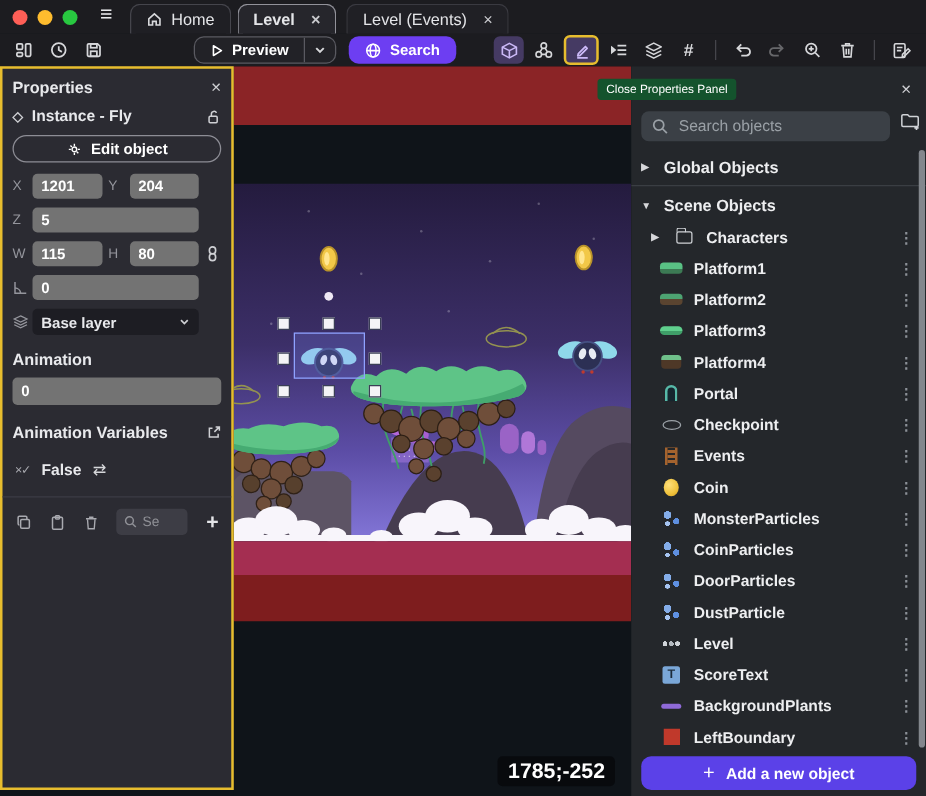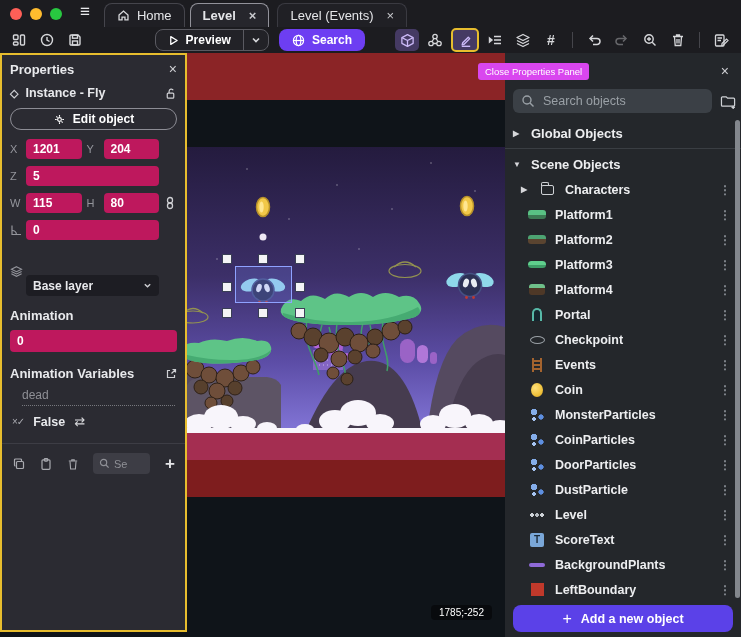--- a/index.html
+++ b/index.html
@@ -37,51 +37,51 @@
   .props { position:absolute; left:0; top:53px; width:187px; height:579px; background:#2b2b32; border:2px solid #e7bd2e; padding:6px 8px 0 8px; color:#e8e9ec; z-index:20;}
   .p-head { display:flex; align-items:center; justify-content:space-between; }
   .p-title { font-size:13px; font-weight:bold; }
   .p-close { color:#cfd0d4; font-size:14px; cursor:pointer; }
   .p-inst { display:flex; align-items:center; gap:7px; margin:9px 0 8px 0; font-size:12.5px; font-weight:600; }
   .p-inst .diamond { color:#cfd0d4; font-size:11px; }
   .p-inst .spacer { flex:1; }
   .edit-btn { height:22px; border:1px solid #8d8d95; border-radius:12px; display:flex; align-items:center; justify-content:center; gap:7px; font-size:12px; font-weight:bold; color:#fff; cursor:pointer; margin-bottom:9px; }
   .frow { display:grid; grid-template-columns:11px 1fr 12px 1fr 13px; gap:5px; align-items:center; margin-bottom:7px; }
   .flab { color:#94959c; font-size:11px; }
-  .inp { background:#be185d; border:none; border-radius:4px; height:20px; color:#fff; font-weight:bold; font-size:12px; padding:0 7px; width:100%; font-family:"Liberation Sans",sans-serif;}
+  .inp { background:#737373; border:none; border-radius:4px; height:20px; color:#fff; font-weight:bold; font-size:12px; padding:0 7px; width:100%; font-family:"Liberation Sans",sans-serif;}
   .span3 { grid-column:2 / 5; }
-  .selbox { grid-column:2 / 5; background:#1d1d23; border-radius:4px; height:21px; display:flex; align-items:center; justify-content:space-between; padding:0 7px; font-size:12px; font-weight:600; cursor:pointer;margin-top:28px; }
+  .selbox { grid-column:2 / 5; background:#1d1d23; border-radius:4px; height:21px; display:flex; align-items:center; justify-content:space-between; padding:0 7px; font-size:12px; font-weight:600; cursor:pointer; }
   .sec-title { font-size:13px; font-weight:bold; margin:12px 0 7px 0; }
   .sec-row { display:flex; align-items:center; justify-content:space-between; margin:14px 0 7px 0; }
   .var-name { color:#8f9096; font-size:12px; margin:4px 2px 0 12px; border-bottom:1px dotted #77787e; padding-bottom:3px; }
   .var-val { display:flex; align-items:center; gap:9px; padding:8px 0 2px 2px; }
   .var-bool { color:#a9aab0; font-size:10px; letter-spacing:-1px;}
   .var-false { font-size:12.5px; font-weight:700; }
   .var-swap { color:#d6d7da; font-size:13px; cursor:pointer;}
   .p-tools { display:flex; align-items:center; gap:13px; border-top:1px solid #3d3d45; margin:12px -8px 0 -8px; padding:9px 10px 0 10px; }
   .p-tools .ti { color:#a9aab0; cursor:pointer; display:flex; }
   .mini-search { flex:1; background:#3d3d45; border-radius:4px; height:21px; display:flex; align-items:center; gap:4px; padding:0 6px; color:#8f9096; font-size:11px; overflow:hidden; white-space:nowrap; max-width:62px; cursor:text;}
   .p-plus { color:#e4e5e8; font-size:17px; font-weight:bold; cursor:pointer; margin-left:2px;}
 
   
   .canvas { position:absolute; left:187px; top:53px; width:318px; height:584px; background:#0f1419; overflow:hidden; }
   .band-redtop { position:absolute; left:0; top:0; width:100%; height:47px; background:#8b2426; }
   .sky { position:absolute; left:0; top:94px; width:318px; height:286px; background:linear-gradient(#241b3e,#3c2f68 45%,#5c4da6 75%,#8376d8); }
   .band-crimson { position:absolute; left:0; top:380px; width:100%; height:27px; background:#a42e51; }
   .band-darkred { position:absolute; left:0; top:407px; width:100%; height:37px; background:#7e1d1e; }
-  .coord-badge { position:absolute; right:13px; top:552px; background:rgba(8,10,13,.93); color:#fff; font-size:10px; font-weight:normal; padding:2px 8px; border-radius:4px;margin-left:12px; }
+  .coord-badge { position:absolute; right:13px; top:552px; background:rgba(8,10,13,.93); color:#fff; font-size:17px; font-weight:bold; padding:2px 8px; border-radius:4px;margin-left:12px; }
   .sel-rect { position:absolute; left:48px; top:213px; width:57px; height:37px; background:rgba(122,143,255,.22); border:1px solid #8fa2ff; z-index:5;}
   .handle { position:absolute; width:10px; height:10px; background:#f4f4f6; border:1px solid #3a3f55; z-index:6; }
 
   
   .objects { position:absolute; left:505px; top:53px; width:236px; height:584px; background:#24272b; color:#edeef0; overflow:hidden; }
   .o-head { display:flex; align-items:center; justify-content:space-between; padding:10px 12px 2px 10px; }
   .o-title { font-size:13px; font-weight:bold; color:#caccd0; }
   .o-close { color:#cfd0d4; font-size:14px; cursor:pointer; }
-  .o-search-row { display:flex; align-items:center; gap:8px; padding:8px 8px 8px 8px; }
+  .o-search-row { display:flex; gap:8px; padding:8px 8px 8px 8px; }
   .o-search { flex:1; background:#3b4046; border:none; border-radius:6px; height:24px; color:#e8e9ec; font-size:12.5px; padding:0 8px 0 30px; font-family:"Liberation Sans",sans-serif;}
   .o-search::placeholder { color:#9aa0a6; }
   .search-wrap { position:relative; flex:1; display:flex; }
   .search-wrap svg { position:absolute; left:8px; top:5px; }
   .grp-row { display:flex; align-items:center; gap:8px; height:25px; padding:0 8px; font-size:13px; font-weight:bold; cursor:pointer; }
   .grp-caret { font-size:8px; color:#d6d7da; width:10px; }
   .o-divider { height:1px; background:#3a3e43; margin:2px 0 3px 0; }
   .obj-list { }
   .row { display:flex; align-items:center; gap:8px; height:25px; padding:0 10px 0 22px; font-size:12.5px; font-weight:600; cursor:pointer; }
   .row.folder-row { padding-left:16px; }
@@ -108,21 +108,21 @@
                radial-gradient(circle 2px at 8px 3px, #b4bac0 97%, transparent),
                radial-gradient(circle 2px at 13px 3px, #cfd3d8 97%, transparent); }
   .ico-text .ic { width:14px; height:14px; background:#7aa7d8; border-radius:2px; color:#1c2b3a; font-weight:bold; font-size:10px; display:flex; align-items:center; justify-content:center; }
   .ico-plants .ic { width:16px; height:4px; background:#8f6ad8; border-radius:2px; }
   .ico-red .ic { width:13px; height:13px; background:#c0392b; }
   .scrollbar { position:absolute; right:1px; top:67px; width:5px; height:528px; }
   .thumb { position:absolute; top:0; width:5px; height:478px; background:#83878d; border-radius:3px; }
   .add-btn { position:absolute; left:8px; right:8px; bottom:5px; height:27px; background:#5b41e8; border-radius:8px; display:flex; align-items:center; justify-content:center; gap:9px; color:#fff; font-size:12.5px; font-weight:bold; cursor:pointer; z-index:10; }
   .add-plus { font-size:16px; font-weight:normal; }
 
-  .tooltip { position:absolute; left:478px; top:63px; background:#d946ef; color:#fff; font-size:9.5px; padding:3px 7px; border-radius:3px; z-index:60; white-space:nowrap; }
+  .tooltip { position:absolute; left:478px; top:63px; background:#14532d; color:#fff; font-size:9.5px; padding:3px 7px; border-radius:3px; z-index:60; white-space:nowrap; }
 
   svg { display:block; }
 </style>
 </head>
 <body>
 
 <div class="page">
 
   <div class="titlebar">
     <div class="lights">
@@ -350,21 +350,20 @@
 
     <div class="sec-row">
       <span class="sec-title" style="margin:0;">Animation Variables</span>
       <span>
         <svg width="12" height="12" viewBox="0 0 12 12" fill="none" stroke="#cfd0d4" stroke-width="1.2">
             <path d="M5 2.5 H2.5 V9.5 H9.5 V7"></path>
             <path d="M6.5 5.5 L10.5 1.5 M7.5 1.5 H10.5 V4.5"></path>
           </svg>
       </span>
     </div>
-    <div class="var-name">dead</div>
     <div class="var-val">
       <span class="var-bool">×✓</span>
       <span class="var-false">False</span>
       <span class="var-swap">⇄</span>
     </div>
 
     <div class="p-tools">
       <span class="ti">
         <svg width="14" height="14" viewBox="0 0 14 14" fill="none" stroke="#a9aab0" stroke-width="1.2">
             <rect x="4.5" y="4.5" width="7" height="7" rx="1"></rect>

